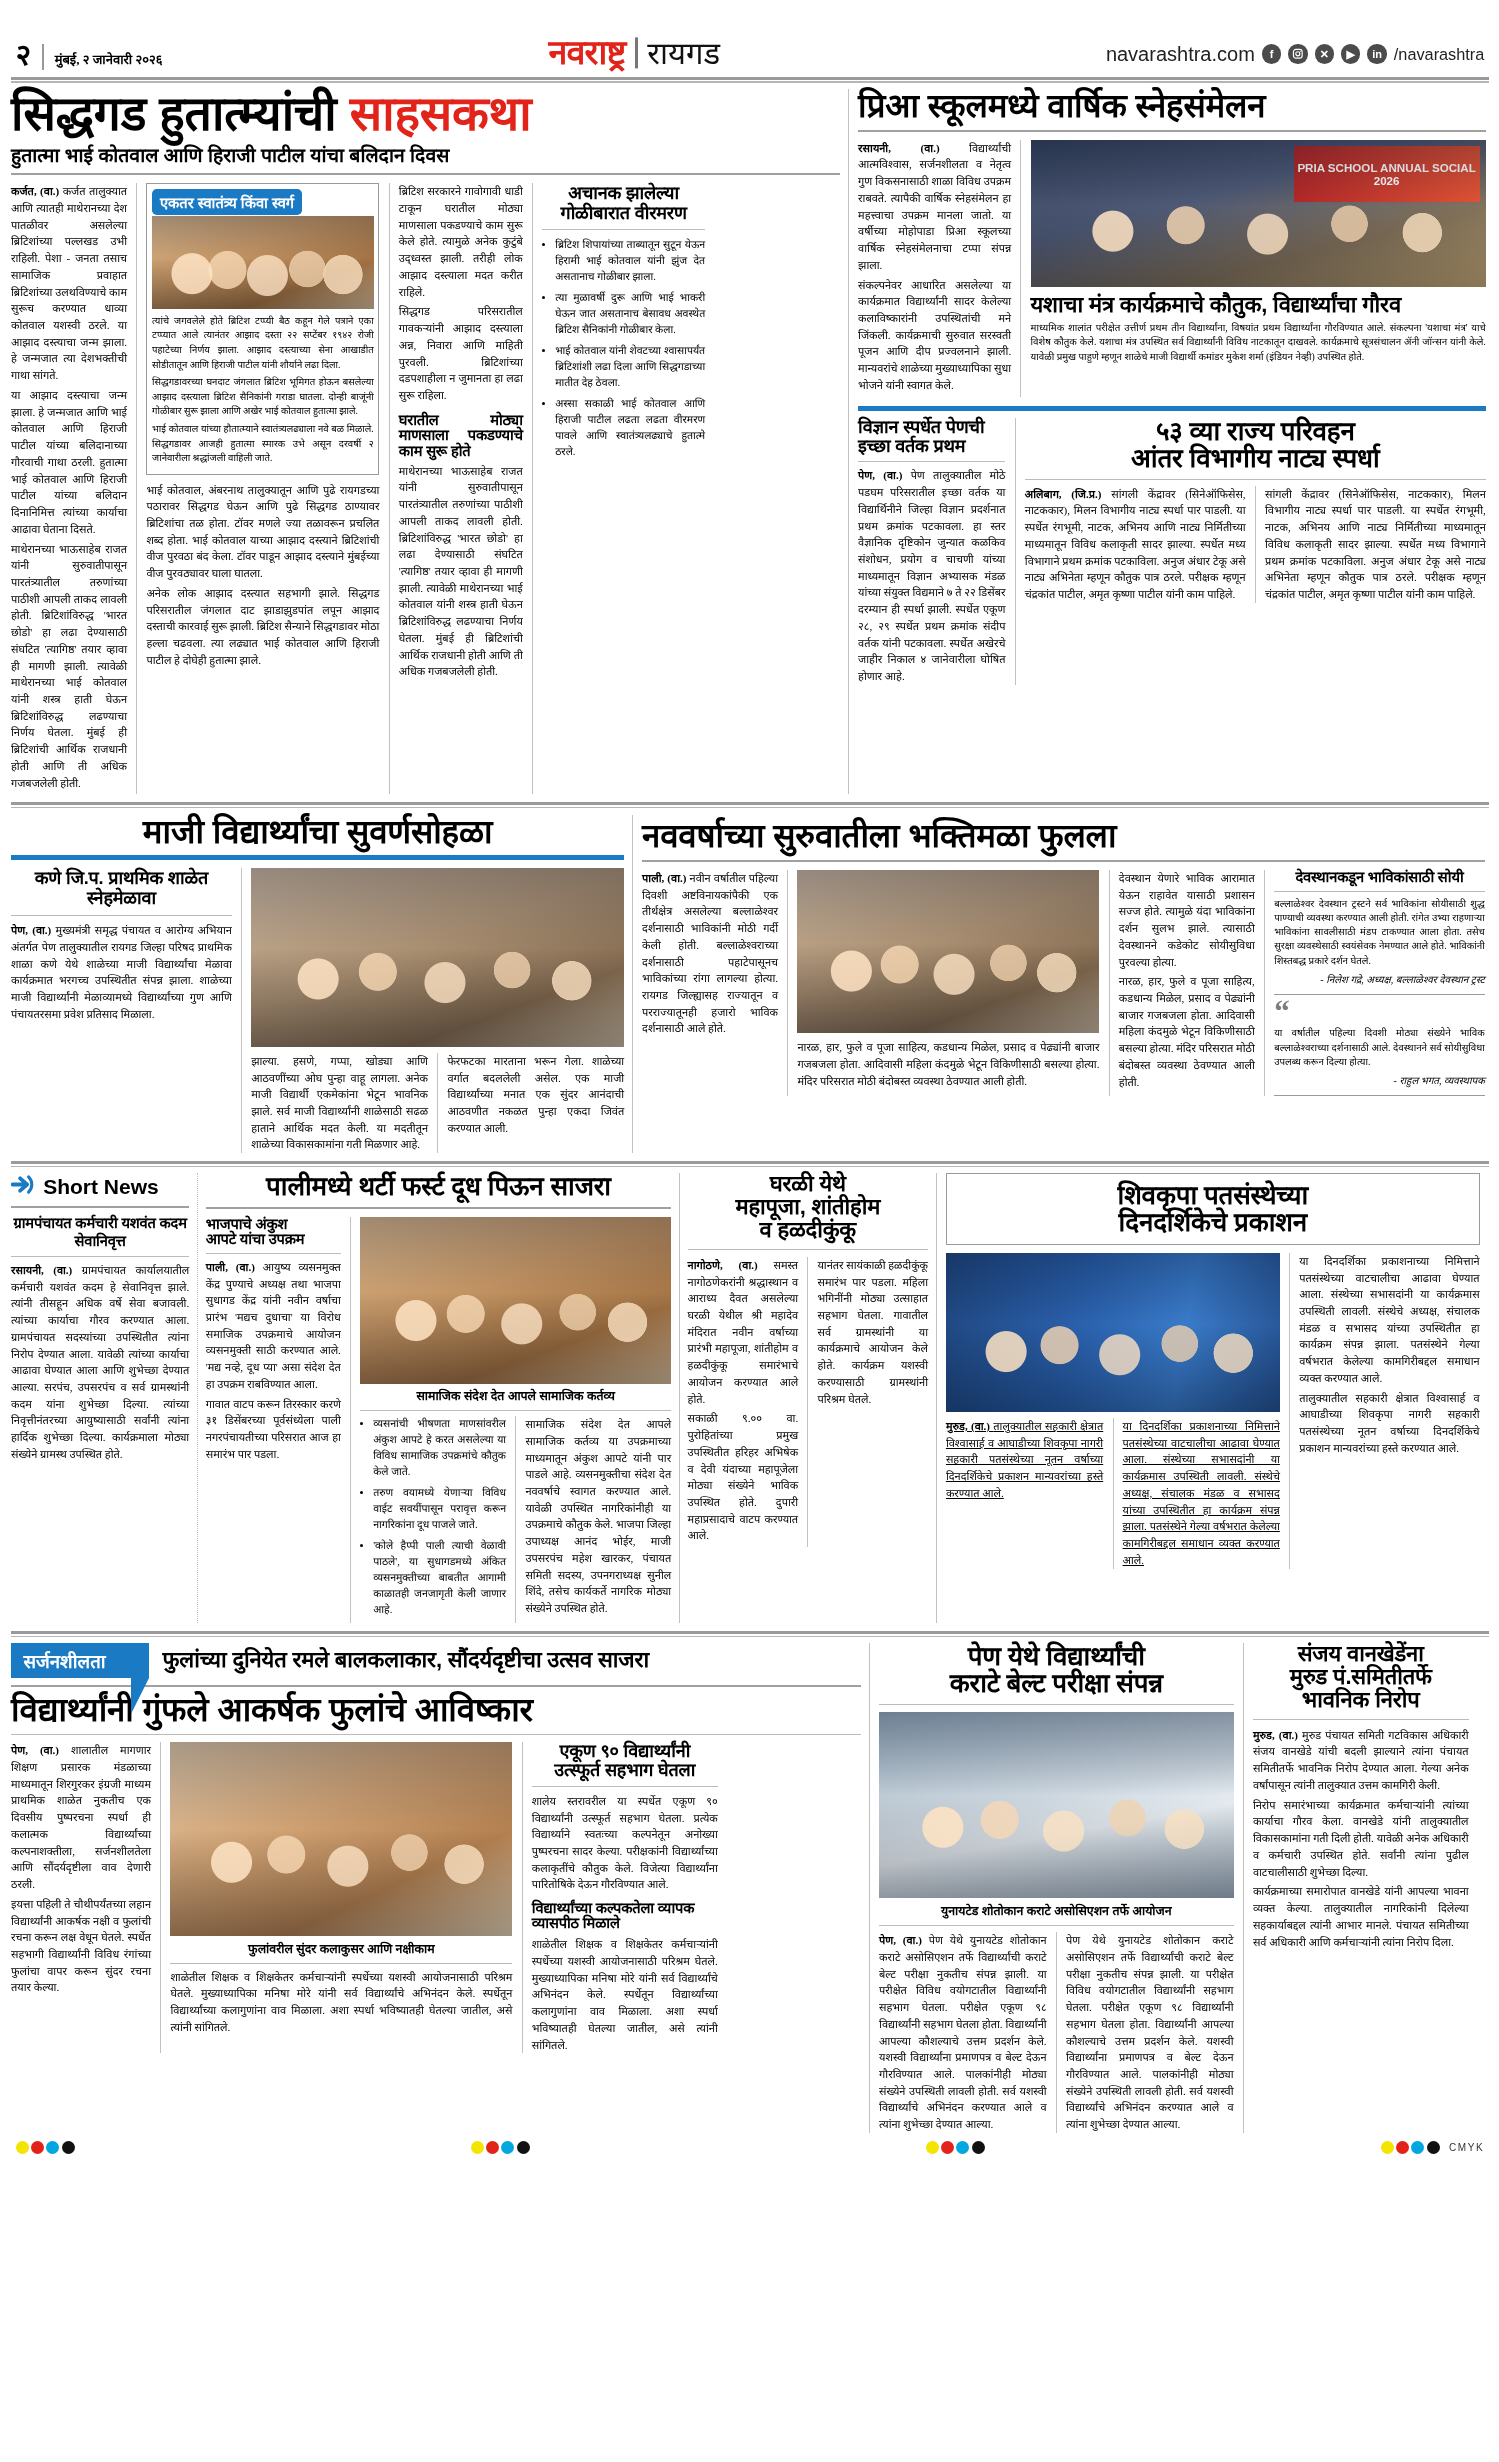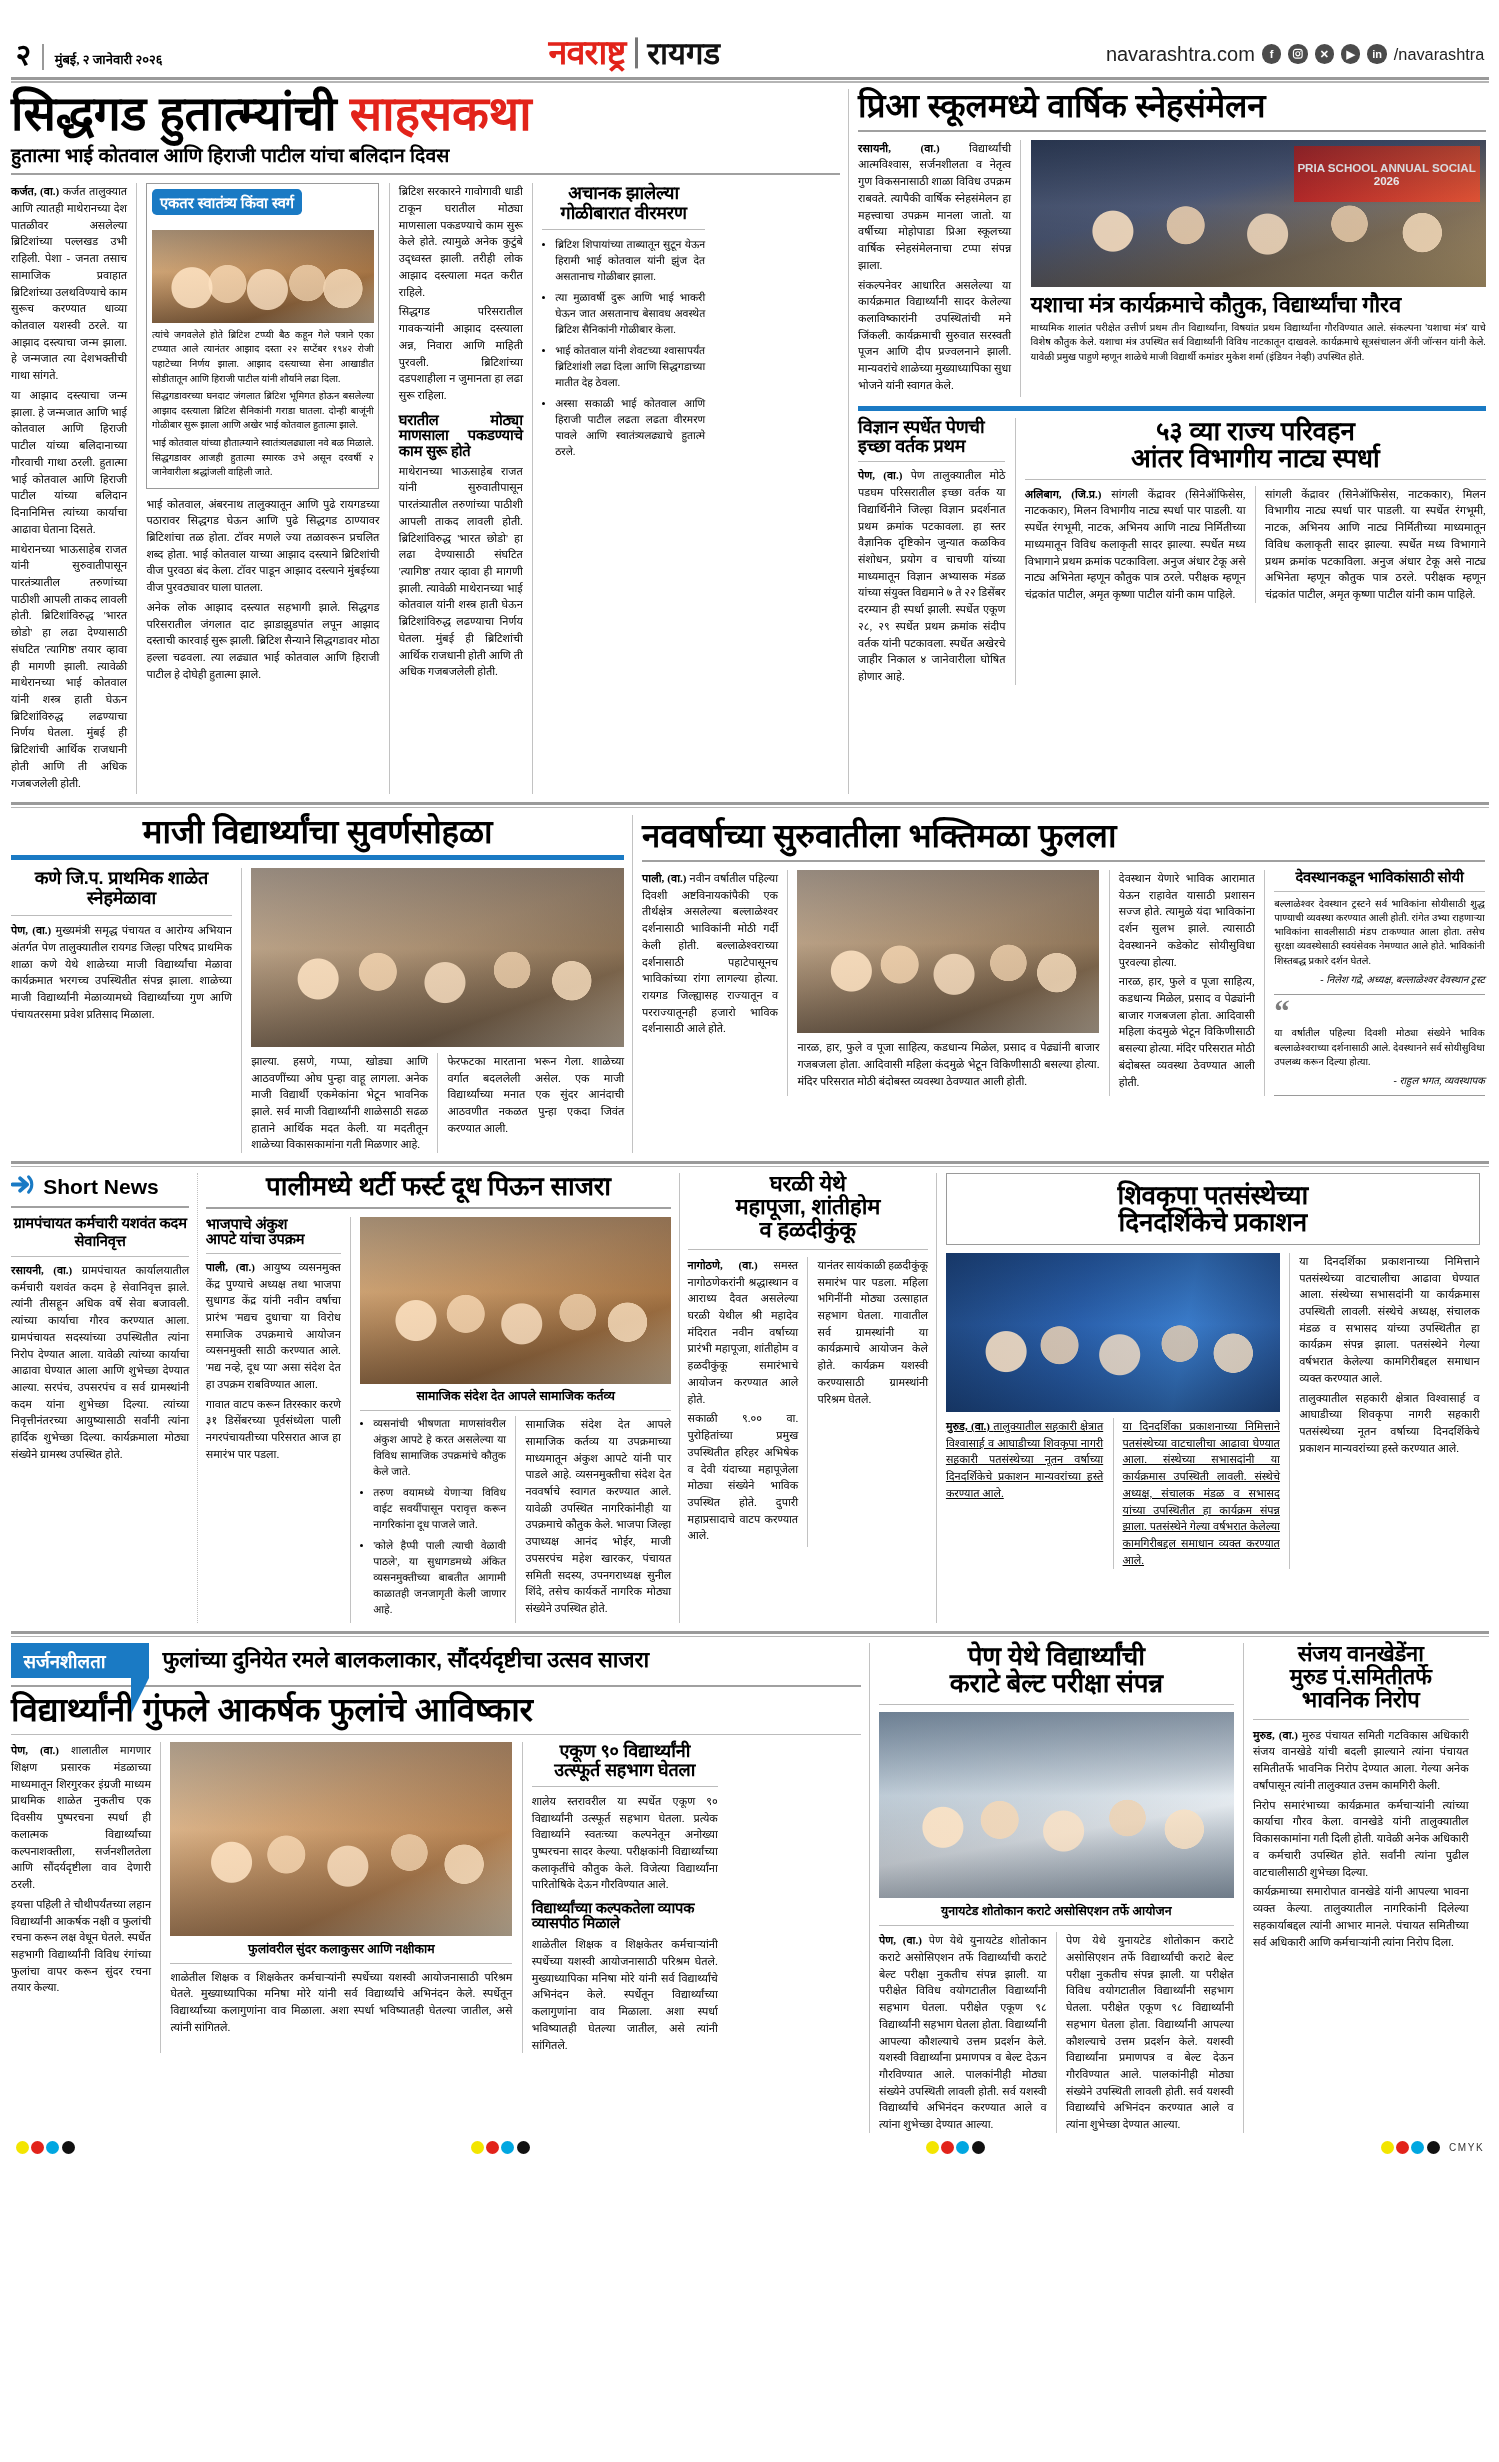--- a/index.html
+++ b/index.html
@@ -15,21 +15,21 @@
   .masthead { display: flex; align-items: flex-end; justify-content: space-between;
               height: 75px; padding: 0 4.7px 4.7px 4.7px; }
   .mh-left { display: flex; align-items: flex-end; gap: 11px; }
   .page-num { font-size: 29.5px; font-weight: 700; line-height: 1; font-family: "Liberation Serif", serif; }
   .mh-divider { width: 1.6px; height: 26px; background: #999; }
   .mh-date { font-size: 13px; font-weight: 700; padding-bottom: 2.3px; }
   .mh-center { display: flex; align-items: flex-end; gap: 9.3px; transform: translateY(-1.6px); }
   .brand-red { font-size: 34px; font-weight: 900; color: #e2231a; letter-spacing: -0.8px;
                line-height: .95; font-family: "Liberation Sans", sans-serif; }
   .brand-bar { width: 3.1px; height: 31px; background: #777; }
-  .brand-black { font-size: 31px; font-weight: 700; color: #111; line-height: .95;
+  .brand-black { font-size: 31px; font-weight: 400; color: #111; line-height: .95;
                  font-family: "Liberation Sans", sans-serif; }
   .mh-right { display: flex; align-items: center; gap: 7px; padding-bottom: 4.7px; }
   .mh-site { font-size: 20px; font-family: "Liberation Sans", sans-serif; color: #222; }
   .soc { width: 19.4px; height: 19.4px; border-radius: 50%; background: #4b4b4b; color: #fff;
          display: inline-flex; align-items: center; justify-content: center;
          font-size: 11px; font-family: "Liberation Sans", sans-serif; font-weight: 700; }
   .soc svg { display:block; }
   .mh-handle { font-size: 16.3px; font-family: "Liberation Sans", sans-serif; color: #222; }
 
   .rule-thick { height: 3.1px; background: #9a9a9a; margin: 1.6px 0 1.6px 0; }
@@ -163,21 +163,21 @@
       <div class="col body-txt" style="width:116px;">
         <p><b>कर्जत, (वा.)</b>
            <span>कर्जत तालुक्यात आणि त्यातही माथेरानच्या देश पातळीवर असलेल्या ब्रिटिशांच्या पल्लखड उभी राहिली. पेशा - जनता तसाच सामाजिक प्रवाहात ब्रिटिशांच्या उलथविण्याचे काम सुरूच करण्यात धाव्या कोतवाल यशस्वी ठरले. या आझाद दस्त्याचा जन्म झाला. हे जन्मजात त्या देशभक्तीची गाथा सांगते.</span></p>
         <p>या आझाद दस्त्याचा जन्म झाला. हे जन्मजात आणि भाई कोतवाल आणि हिराजी पाटील यांच्या बलिदानाच्या गौरवाची गाथा ठरली. हुतात्मा भाई कोतवाल आणि हिराजी पाटील यांच्या बलिदान दिनानिमित्त त्यांच्या कार्याचा आढावा घेताना दिसते.</p>
         <p>माथेरानच्या भाऊसाहेब राजत यांनी सुरुवातीपासून पारतंत्र्यातील तरुणांच्या पाठीशी आपली ताकद लावली होती. ब्रिटिशांविरुद्ध 'भारत छोडो' हा लढा देण्यासाठी संघटित 'त्यागिष्ठ' तयार व्हावा ही मागणी झाली. त्यावेळी माथेरानच्या भाई कोतवाल यांनी शस्त्र हाती घेऊन ब्रिटिशांविरुद्ध लढण्याचा निर्णय घेतला. मुंबई ही ब्रिटिशांची आर्थिक राजधानी होती आणि ती अधिक गजबजलेली होती.</p>
       </div>
       <div class="vrule"></div>
 
       <div class="col" style="width:233px;">
         <div class="box-outline" style="padding:4.7px;">
-          <div class="badge-blue round" style="font-size:14.7px;padding:3.1px 7.8px;margin-bottom:15px;">एकतर स्वातंत्र्य किंवा स्वर्ग</div>
+          <div class="badge-blue round" style="font-size:14.7px;padding:3.1px 7.8px;margin-bottom:1px;">एकतर स्वातंत्र्य किंवा स्वर्ग</div>
           <div class="photo warm" style="height:93px;"></div>
           <div class="body-txt" style="font-size:9.6px;margin-top:4.7px;">
             <p>त्यांचे जगवलेले होते ब्रिटिश टप्प्यी बैठ कहून गेले पत्राने एका टप्प्यात आले त्यानंतर आझाद दस्ता २२ सप्टेंबर १९४२ रोजी पहाटेच्या निर्णय झाला. आझाद दस्त्याच्या सेना आखाडीत सोडीतातून आणि हिराजी पाटील यांनी शौर्याने लढा दिला.</p>
             <p>सिद्धगडावरच्या घनदाट जंगलात ब्रिटिश भूमिगत होऊन बसलेल्या आझाद दस्त्याला ब्रिटिश सैनिकांनी गराडा घातला. दोन्ही बाजूंनी गोळीबार सुरू झाला आणि अखेर भाई कोतवाल हुतात्मा झाले.</p>
             <p>भाई कोतवाल यांच्या हौतात्म्याने स्वातंत्र्यलढ्याला नवे बळ मिळाले. सिद्धगडावर आजही हुतात्मा स्मारक उभे असून दरवर्षी २ जानेवारीला श्रद्धांजली वाहिली जाते.</p>
           </div>
         </div>
         <div class="body-txt" style="margin-top:7px;">
           <p>भाई कोतवाल, अंबरनाथ तालुक्यातून आणि पुढे रायगडच्या पठारावर सिद्धगड घेऊन आणि पुढे सिद्धगड ठाण्यावर ब्रिटिशांचा तळ होता. टॉवर मणले ज्या तळावरून प्रचलित शब्द होता. भाई कोतवाल याच्या आझाद दस्त्याने ब्रिटिशांची वीज पुरवठा बंद केला. टॉवर पाडून आझाद दस्त्याने मुंबईच्या वीज पुरवठ्यावर घाला घातला.</p>
           <p>अनेक लोक आझाद दस्त्यात सहभागी झाले. सिद्धगड परिसरातील जंगलात दाट झाडाझुडपांत लपून आझाद दस्ताची कारवाई सुरू झाली. ब्रिटिश सैन्याने सिद्धगडावर मोठा हल्ला चढवला. त्या लढ्यात भाई कोतवाल आणि हिराजी पाटील हे दोघेही हुतात्मा झाले.</p>

